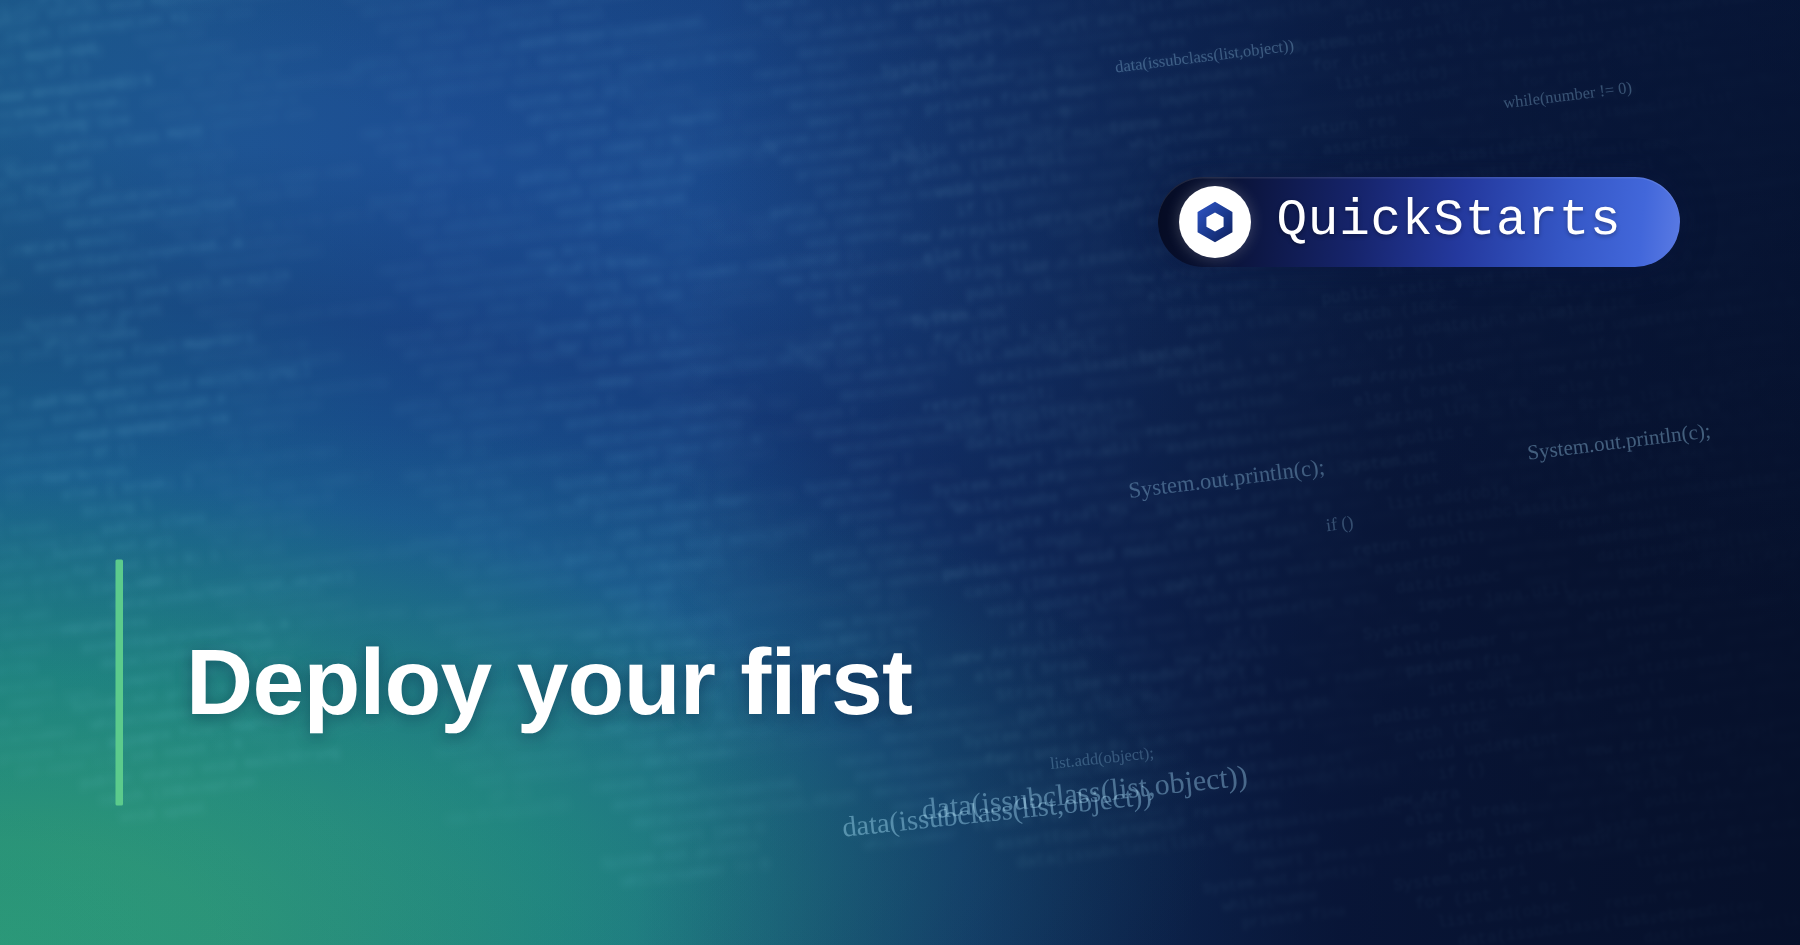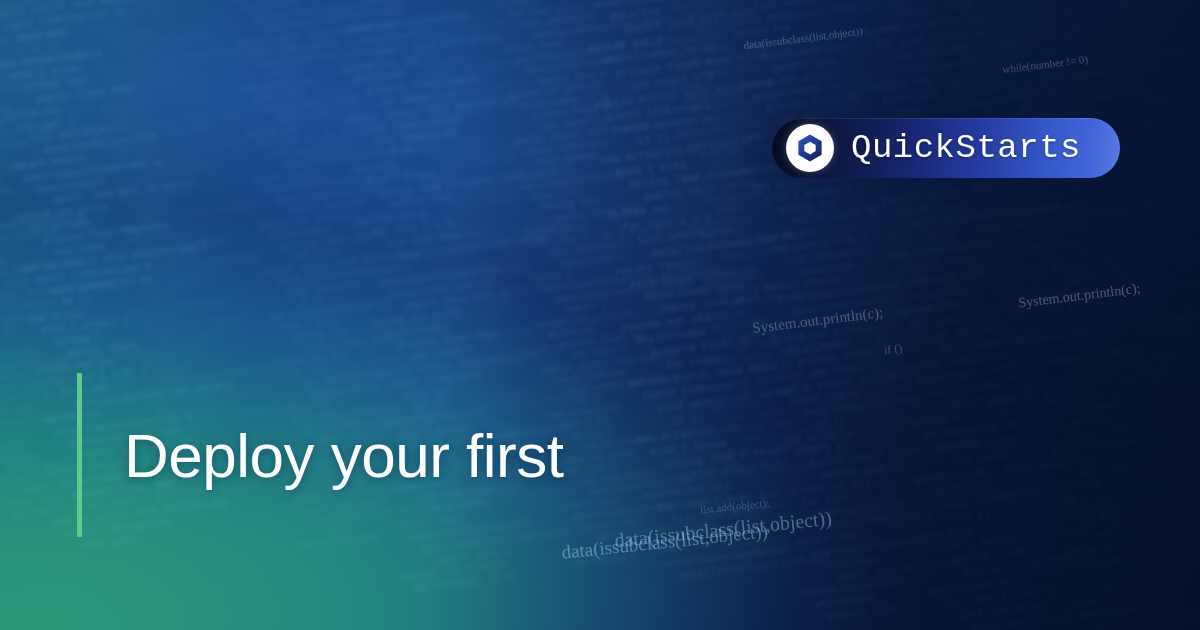--- a/index.html
+++ b/index.html
@@ -119,21 +119,21 @@
     width:5px;
     min-height:164px;
     background:#5CCB8C;
     border-radius:1px;
     flex:0 0 auto;
   }
   #headline {
     margin-left:42px;
     color:#FFFFFF;
     font-size:62px;
-    font-weight:400;
+    font-weight:700;
     line-height:75px;
     letter-spacing:-0.5px;
     white-space:nowrap;
     text-shadow:0 2px 10px rgba(4,18,48,0.35);
     align-self:center;
   }
   #headline .hl-line { display:block; }
 </style>
 </head>
 <body>

